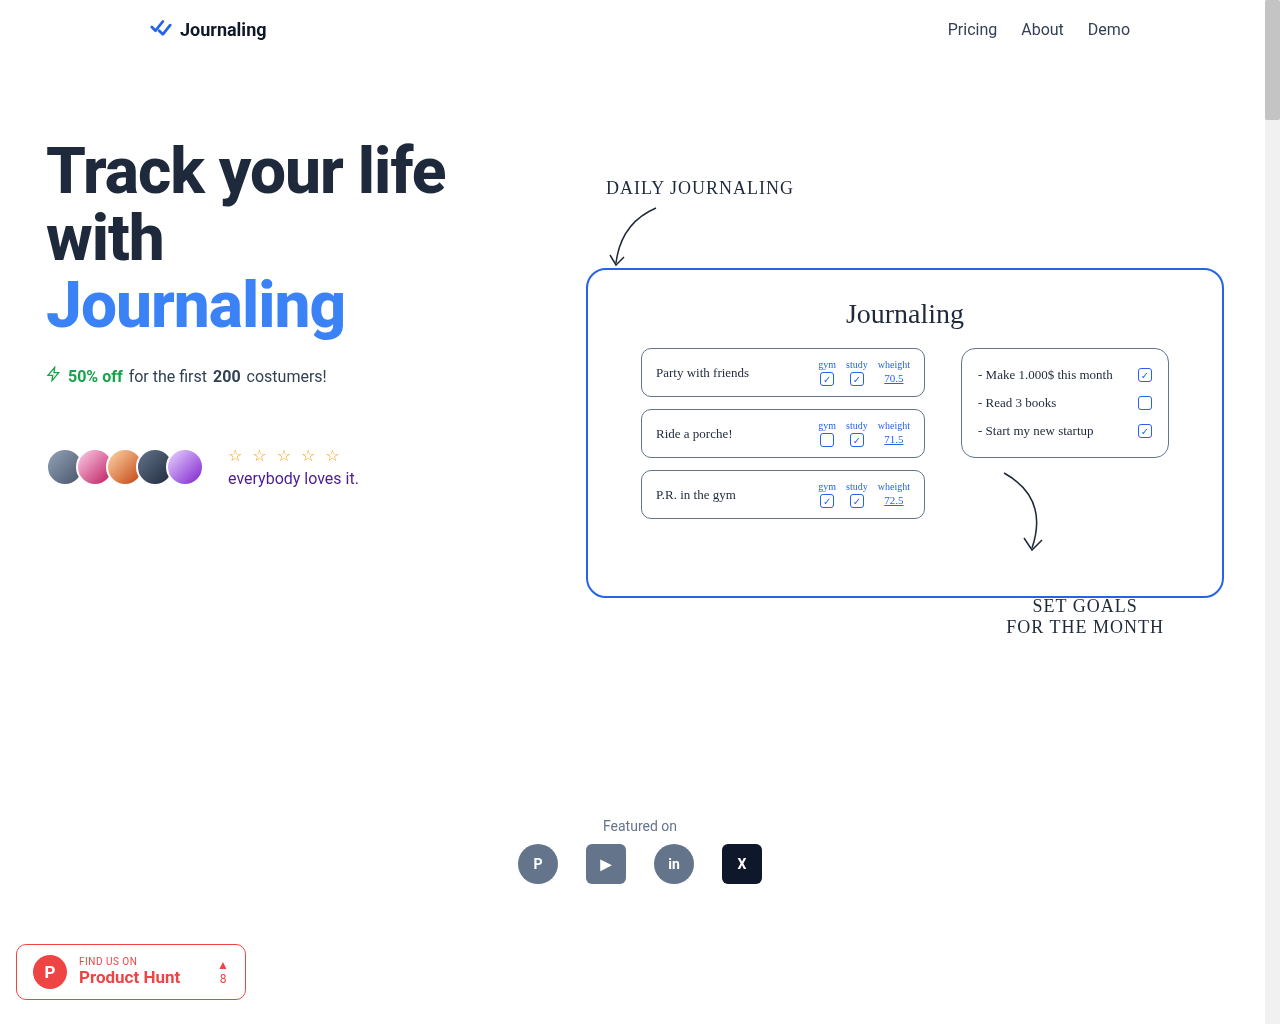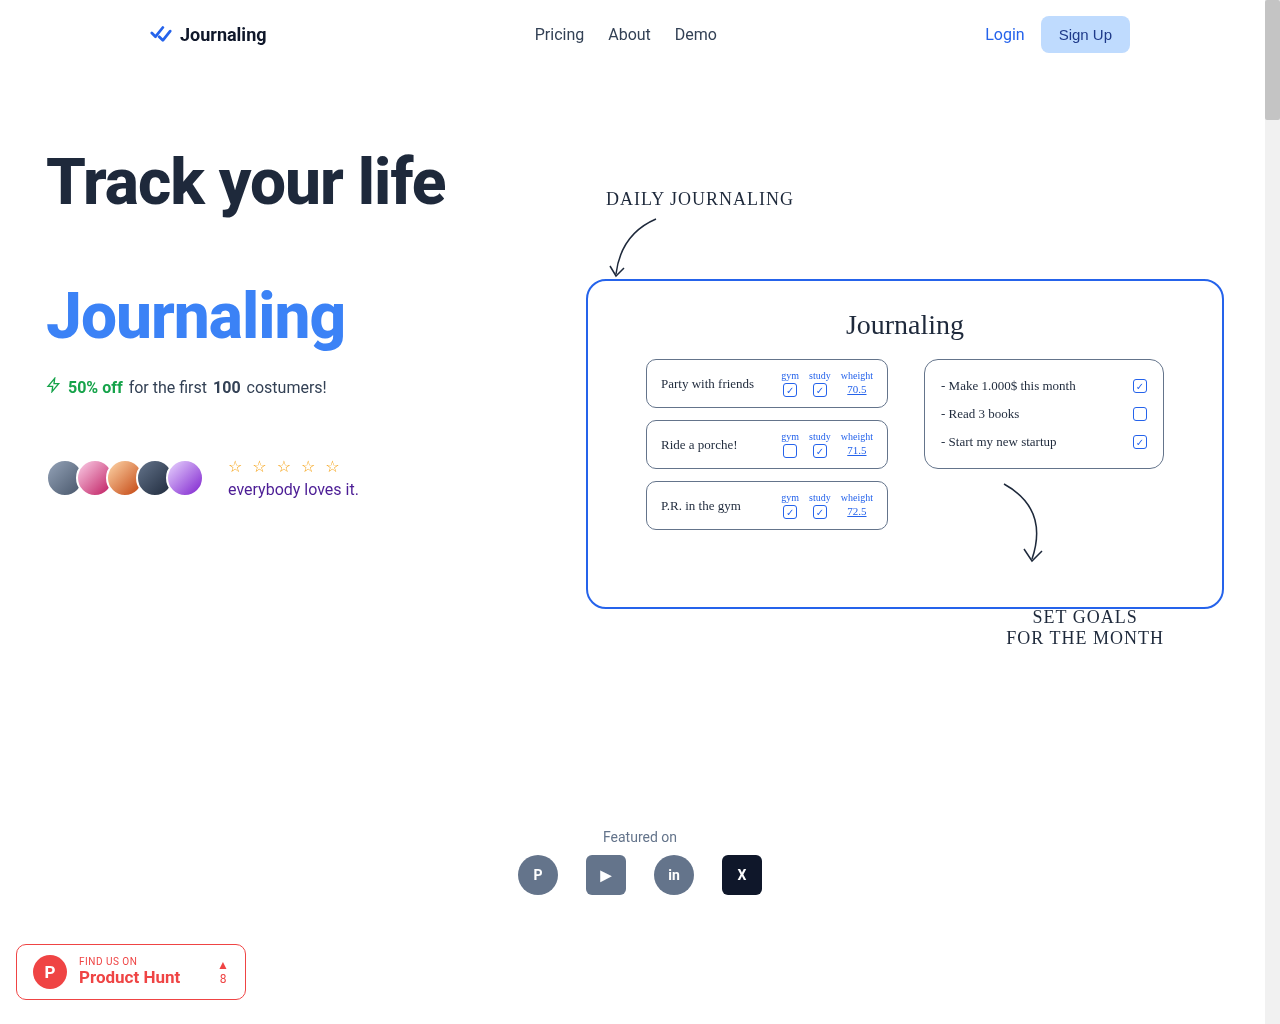--- a/index.html
+++ b/index.html
@@ -35,26 +35,26 @@
 .loves{font-size:16px;color:#4c1d95}
 .hero-right{flex:1;position:relative;min-height:520px}
 .ann{font-family:'Comic Sans MS',cursive;color:#1e293b;position:absolute;font-size:18px;letter-spacing:1px}
 .ann-top{top:40px;left:60px}
 .ann-bot{bottom:20px;right:70px;text-align:center}
 .arrow{position:absolute;stroke:#1e293b;fill:none;stroke-width:1.5}
 .illus-box{position:absolute;top:130px;left:40px;right:10px;border:2px solid #2563eb;border-radius:20px;padding:28px 28px 36px 28px;height:330px}
 .illus-title{text-align:center;font-family:'Comic Sans MS',cursive;font-size:28px;margin-bottom:18px;color:#1e293b}
 .illus-content{display:flex;gap:36px;align-items:flex-start;justify-content:center}
 .entries{display:flex;flex-direction:column;gap:12px}
-.entry{border:1.5px solid #64748b;border-radius:10px;padding:10px 14px;display:flex;align-items:center;justify-content:space-between;width:242px;font-family:'Comic Sans MS',cursive;font-size:13px;color:#1e293b;gap:10px}
+.entry{border:1.5px solid #64748b;border-radius:10px;padding:10px 14px;display:flex;align-items:center;justify-content:space-between;width:284px;font-family:'Comic Sans MS',cursive;font-size:13px;color:#1e293b;gap:10px}
 .metrics{display:flex;gap:10px;align-items:flex-start}
 .metric{display:flex;flex-direction:column;align-items:center;font-size:10px;color:#2563eb;gap:2px}
 .checkbox{width:14px;height:14px;border:1.5px solid #2563eb;border-radius:3px;display:flex;align-items:center;justify-content:center;color:#2563eb;font-size:10px}
 .wval{font-size:11px;text-decoration:underline;color:#2563eb}
-.goals{border:1.5px solid #64748b;border-radius:14px;padding:18px 16px;width:240px;font-family:'Comic Sans MS',cursive;font-size:13px;color:#1e293b}
+.goals{border:1.5px solid #64748b;border-radius:14px;padding:18px 16px;width:208px;font-family:'Comic Sans MS',cursive;font-size:13px;color:#1e293b}
 .goal{display:flex;justify-content:space-between;align-items:center;margin-bottom:12px}
 .goal:last-child{margin-bottom:0}
 .featured{text-align:center;margin-top:120px;color:#64748b;font-size:14px}
 .featured-icons{display:flex;justify-content:center;gap:28px;margin-top:10px}
 .ficon{width:40px;height:40px;border-radius:50%;background:#64748b;display:flex;align-items:center;justify-content:center;color:#fff;font-weight:700}
 .ficon.square{border-radius:6px}
 .ph-badge{position:fixed;bottom:24px;left:16px;border:1px solid #ef4444;border-radius:10px;padding:10px 16px;display:flex;align-items:center;gap:12px;background:#fff;cursor:pointer;min-width:230px}
 .ph-icon{width:34px;height:34px;border-radius:50%;background:#ef4444;color:#fff;display:flex;align-items:center;justify-content:center;font-weight:700;font-size:17px}
 .ph-text{display:flex;flex-direction:column;line-height:1.15}
 .ph-text .small{font-size:10px;color:#ef4444;letter-spacing:0.5px}
@@ -78,42 +78,38 @@
           <path d="M10 16l4 4L22 10"></path>
         </svg>
     </span>
     <span>Journaling</span>
   </div>
   <nav class="nav">
     <a>Pricing</a>
     <a>About</a>
     <a>Demo</a>
   </nav>
-  <div class="auth">
-    <a class="login">Login</a>
-    <button class="signup">Sign Up</button>
-  </div>
 </header>
 
 <section class="hero">
   <div class="hero-left">
     <h1 class="hero-title">
       <span>Track your life</span><br>
-      <br>
+      <span>with</span><br>
       <span class="brand">Journaling</span>
     </h1>
     <div class="discount">
       <span class="bolt">
         <svg width="16" height="16" viewBox="0 0 24 24" fill="none" stroke="currentColor" stroke-width="2" stroke-linecap="round">
             <path d="M13 2L3 14h7l-1 8 10-12h-7l1-8z"></path>
           </svg>
       </span>
       <span class="pct">50% off</span>
       <span> for the first </span>
-      <span class="num">100</span>
+      <span class="num">200</span>
       <span> costumers!</span>
     </div>
     <div class="social">
       <div class="avatars">
         <div class="avatar"></div>
         <div class="avatar"></div>
         <div class="avatar"></div>
         <div class="avatar"></div>
         <div class="avatar"></div>
       </div>

